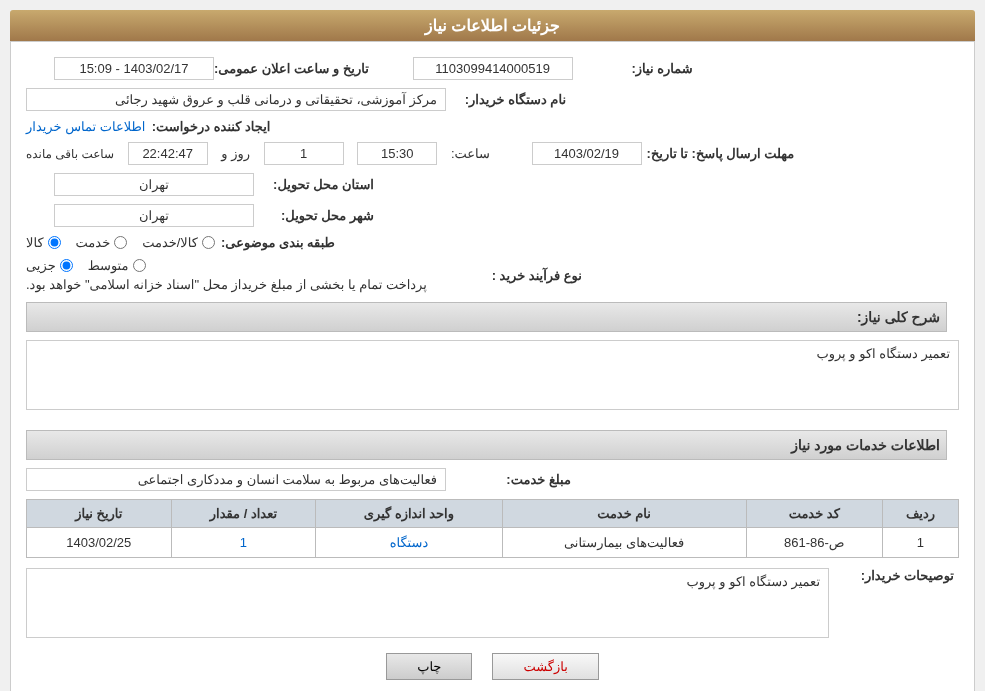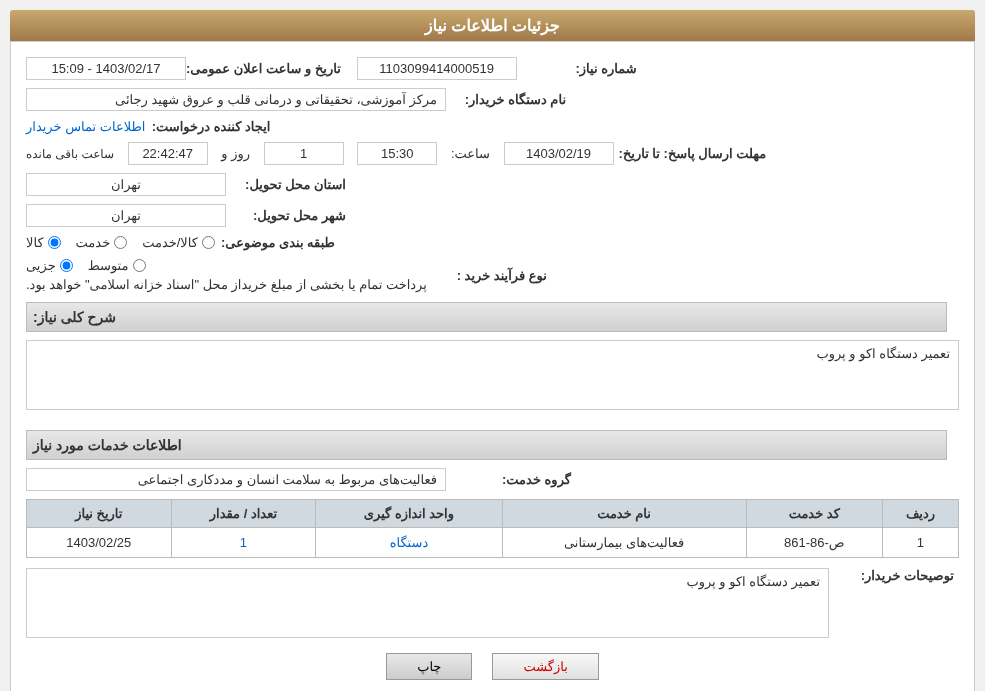--- a/index.html
+++ b/index.html
@@ -44,32 +44,33 @@
       color: #333;
       min-width: 120px;
       text-align: right;
     }
     .value-box {
       border: 1px solid #ccc;
       background: #fff;
       padding: 3px 8px;
       min-width: 160px;
       text-align: center;
+      margin-left: 28px;
     }
     .value-box-wide {
       border: 1px solid #ccc;
       background: #fff;
       padding: 3px 8px;
       min-width: 420px;
       text-align: right;
     }
     .section-title {
       background: linear-gradient(to bottom, #e8e8e8, #d0d0d0);
       border: 1px solid #bbb;
-      text-align: left;
+      text-align: right;
       font-weight: bold;
       padding: 6px;
       margin: 10px 12px 8px 0;
       font-size: 14px;
     }
     .link-blue {
       color: #0066cc;
       text-decoration: none;
       cursor: pointer;
     }
@@ -95,20 +96,21 @@
     .radio-item {
       display: flex;
       align-items: center;
       gap: 4px;
     }
     .purchase-type-row {
       display: flex;
       align-items: center;
       justify-content: flex-end;
       margin-bottom: 8px;
+      gap: 35px;
     }
     .purchase-note {
       font-size: 13px;
       color: #333;
       text-align: right;
     }
     table.service-table {
       width: 100%;
       border-collapse: collapse;
       margin-top: 8px;
@@ -270,21 +272,21 @@
     <div class="section-title">شرح کلی نیاز:</div>
     <div style="padding: 0 0 10px 0;">
       <div class="description-box watermark-area">
         <span>تعمیر دستگاه اکو و پروب</span>
       </div>
     </div>
 
     <div class="section-title">اطلاعات خدمات مورد نیاز</div>
 
     <div class="group-row">
-      <span class="label">گروه خدمت:</span>
+      <span class="label">مبلغ خدمت:</span>
       <div class="value-box-wide">فعالیت‌های مربوط به سلامت انسان و مددکاری اجتماعی</div>
     </div>
 
     <table class="service-table">
       <thead>
         <tr>
           <th>ردیف</th>
           <th>کد خدمت</th>
           <th>نام خدمت</th>
           <th>واحد اندازه گیری</th>

